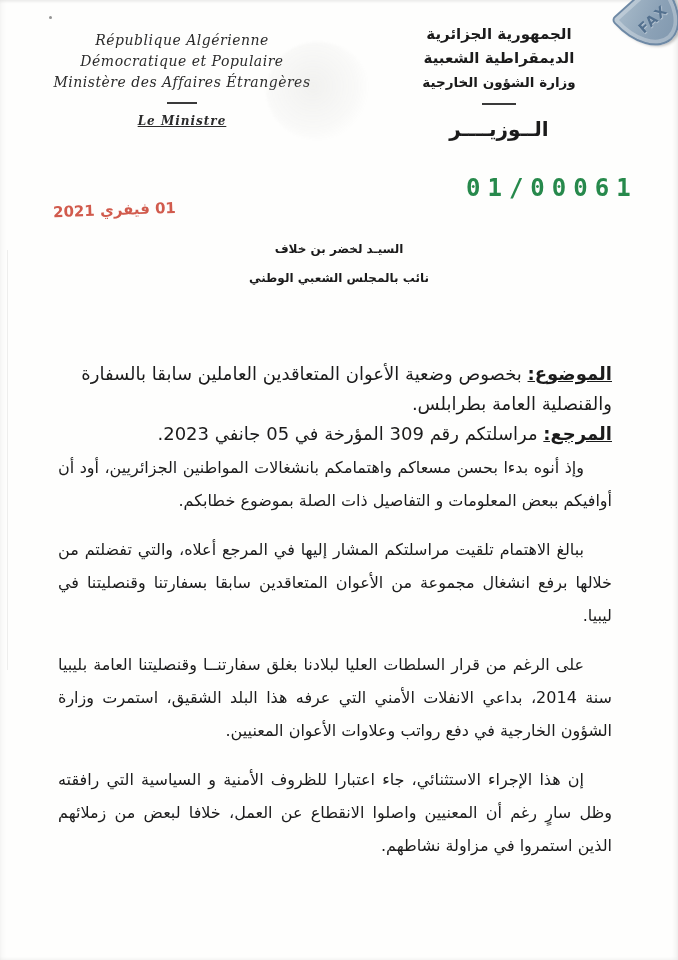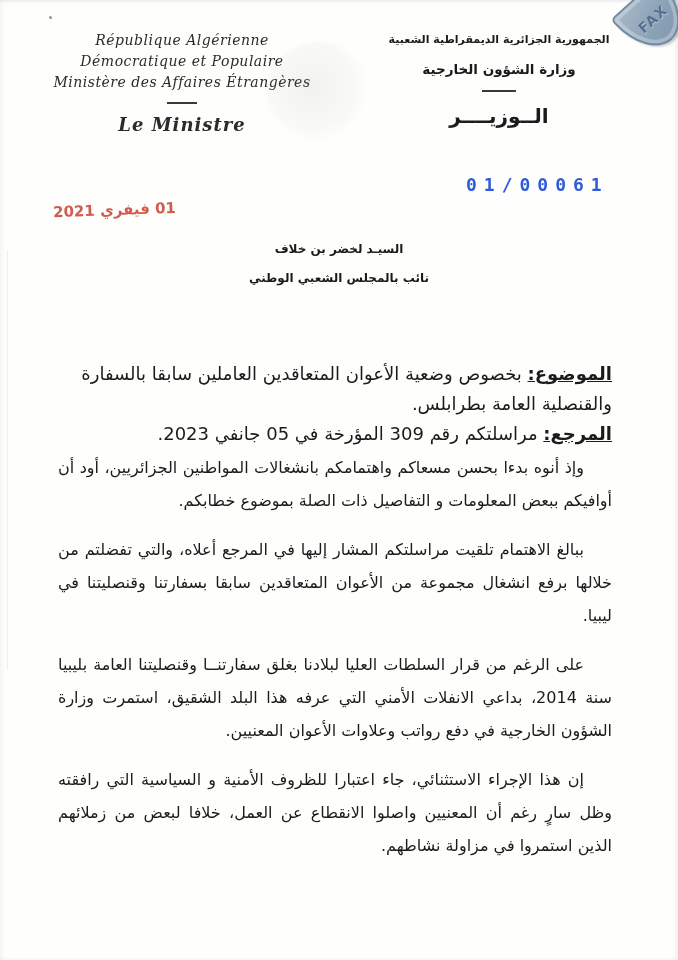--- a/index.html
+++ b/index.html
@@ -23,30 +23,30 @@
     font-family: "DejaVu Serif", serif;
     font-style: italic;
     color: #2b2b2b;
   }
   .hdr-fr .fr-line { font-size: 14px; line-height: 21px; letter-spacing: 0.5px; }
   .hdr-fr .rule-fr {
     width: 30px; height: 2px;
     background: #3a3a3a;
     margin: 9px auto 10px auto;
   }
-  .hdr-fr .fr-minister { font-size: 18px; font-weight: bold; letter-spacing: 1px; }
+  .hdr-fr .fr-minister { font-size: 12px; font-weight: bold; letter-spacing: 1px; text-decoration: underline; }
   
   .hdr-ar {
     position: absolute;
     top: 22px; left: 388px;
     width: 222px;
     text-align: center;
     direction: rtl;
   }
-  .hdr-ar .ar-line1 { font-size: 11px; font-weight: 700; line-height: 35px; }
+  .hdr-ar .ar-line1 { font-size: 15px; font-weight: 700; line-height: 24px; }
   .hdr-ar .ar-line2 { font-size: 13.5px; font-weight: 700; line-height: 24px; }
   .hdr-ar .rule-ar {
     width: 34px; height: 2px;
     background: #3a3a3a;
     margin: 9px auto 12px auto;
   }
   .hdr-ar .ar-minister { font-size: 20px; font-weight: 700; letter-spacing: 1px; }
   
   .seal-faint {
     position: absolute;
@@ -72,23 +72,23 @@
     font-size: 14px; font-weight: 700;
     letter-spacing: 1.5px;
     color: #54718f;
     text-shadow: 0 1px 1px rgba(255,255,255,0.5);
   }
   
   .ref-number {
     position: absolute;
     top: 174px; left: 466px;
     font-family: "DejaVu Sans Mono", monospace;
-    font-size: 18px; font-weight: 700;
+    font-size: 24px; font-weight: 700;
     letter-spacing: 7px;
-    color: #1d4ed8;
+    color: #15803d;
     opacity: 0.92;
   }
   .date-stamp {
     position: absolute;
     top: 201px; left: 53px;
     direction: rtl;
     font-size: 15px; font-weight: 700;
     color: #cd4a3b;
     transform: rotate(-2deg);
     letter-spacing: 1px;

